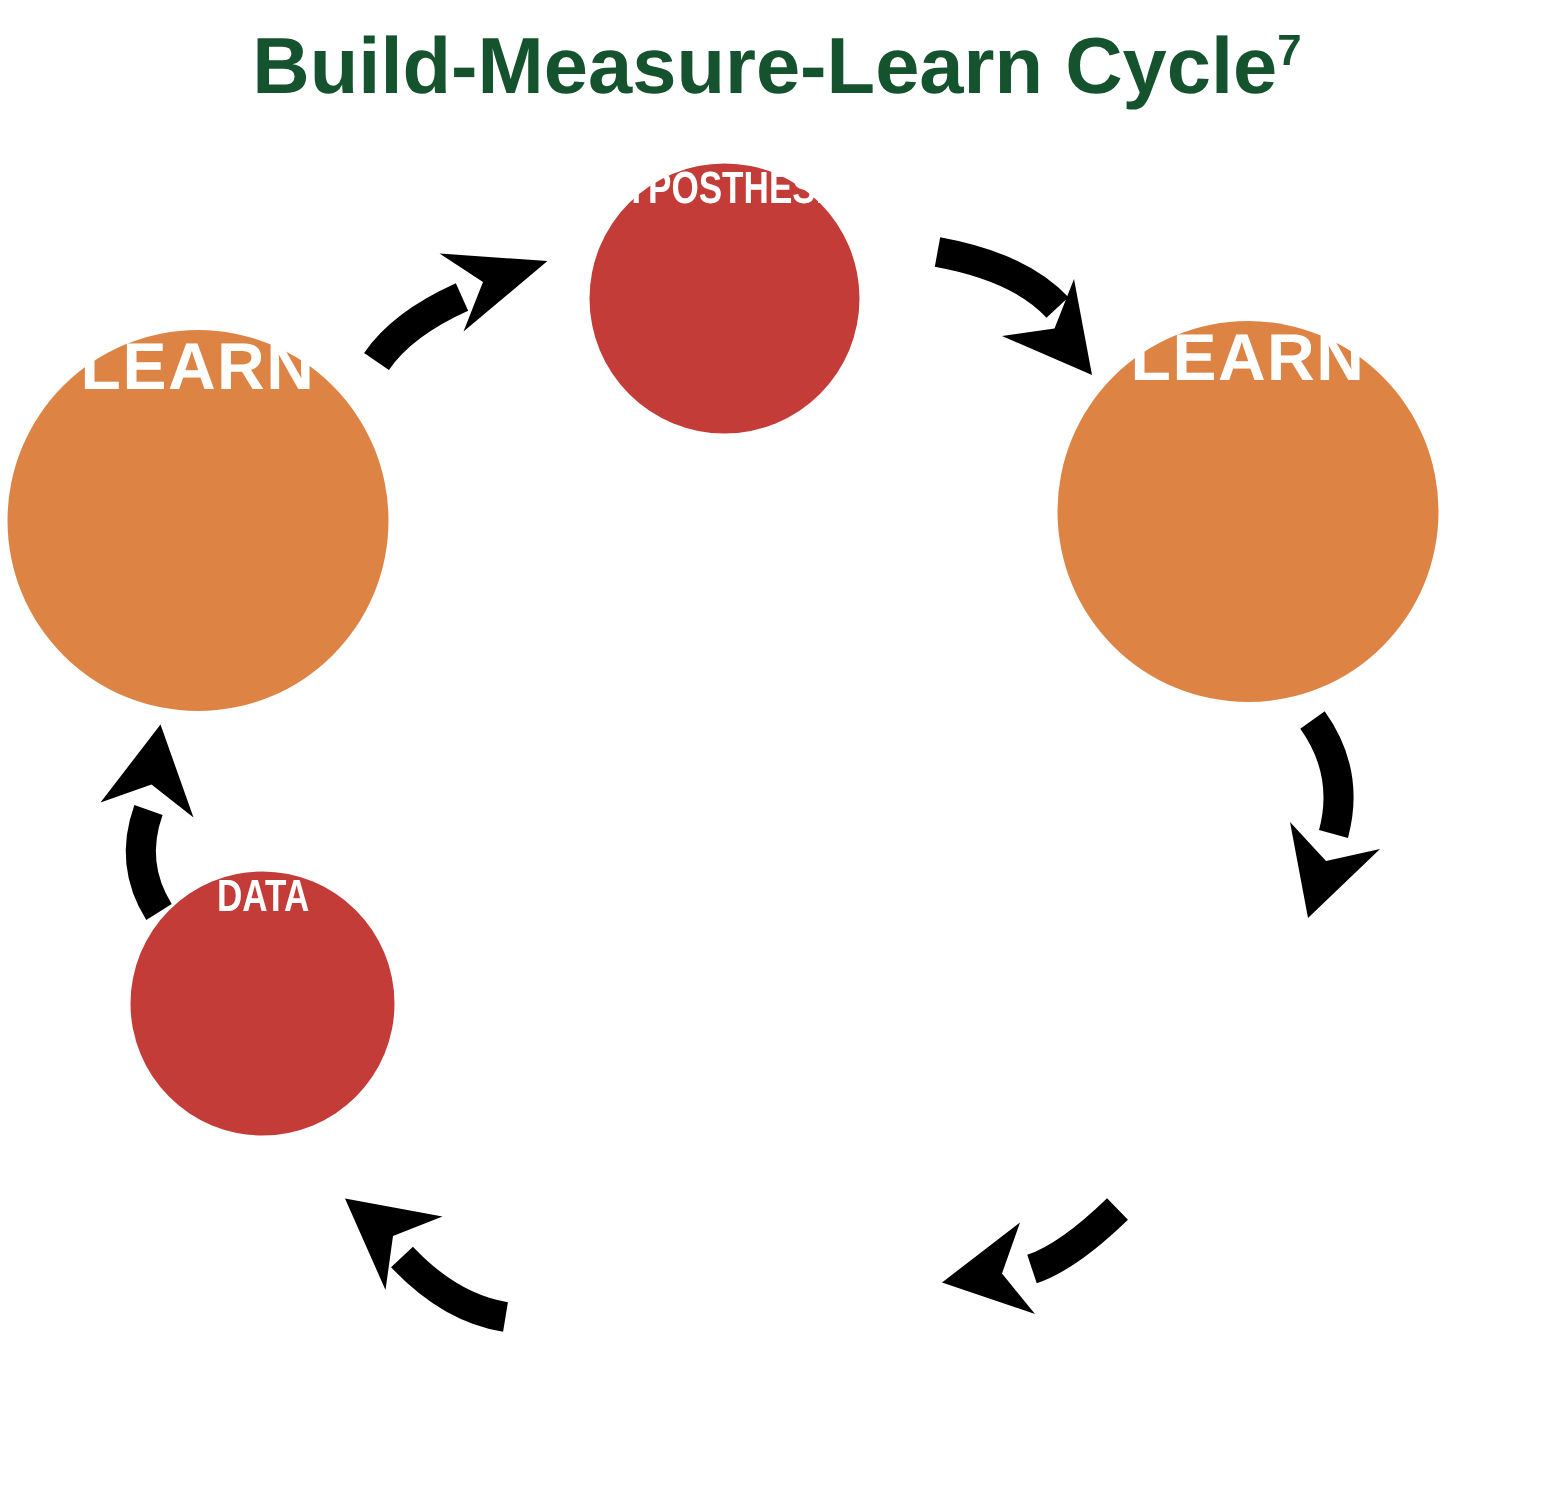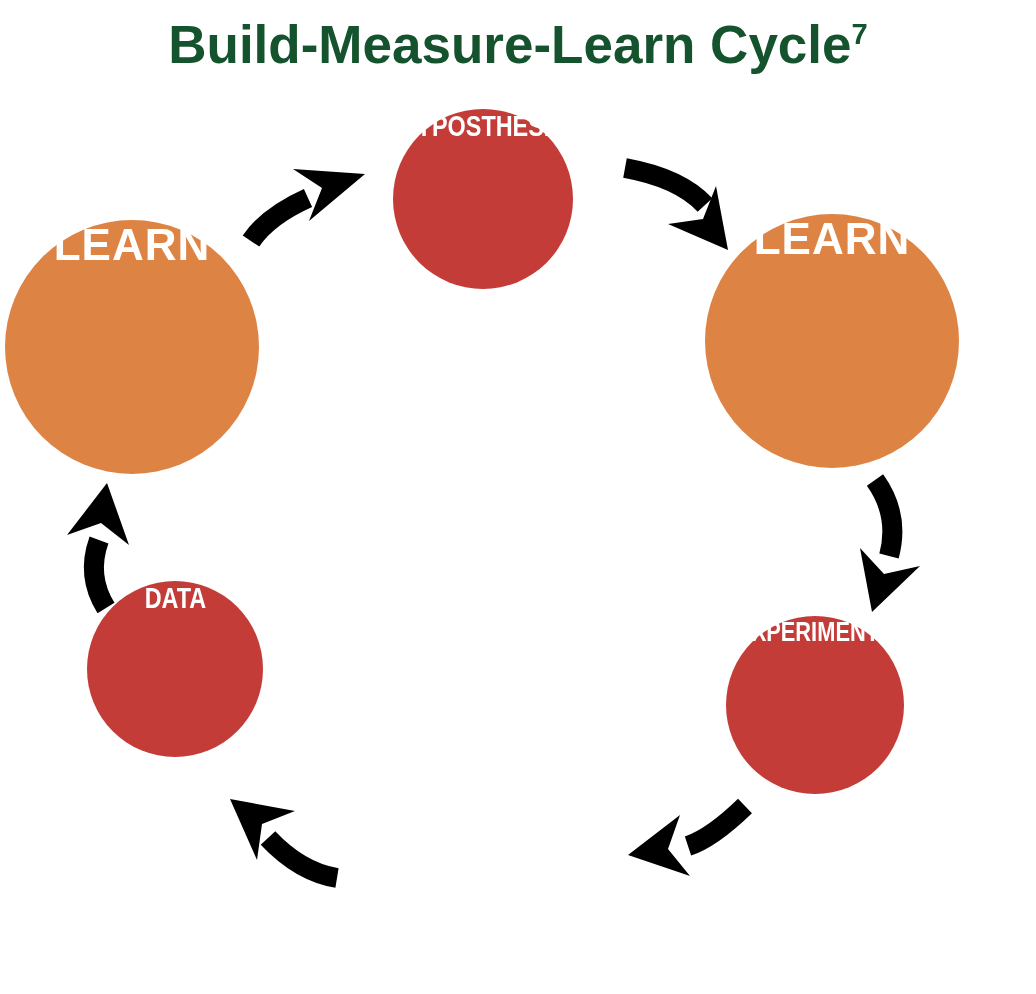--- a/index.html
+++ b/index.html
@@ -113,23 +113,20 @@
   </svg>
 
   <div class="node node-red" id="node-hypothesis">
     <span class="lbl-sm">HYPOSTHESIS</span>
   </div>
 
   <div class="node node-orange" id="node-build">
     <span class="lbl-lg">LEARN</span>
   </div>
 
-  <div class="node node-red" id="node-experiments">
-    <span class="lbl-sm" style="font-size:28px">EXPERIMENTS</span>
-  </div>
 
 
   <div class="node node-red" id="node-data">
     <span class="lbl-sm">DATA</span>
   </div>
 
   <div class="node node-orange" id="node-learn">
     <span class="lbl-lg">LEARN</span>
   </div>
 

